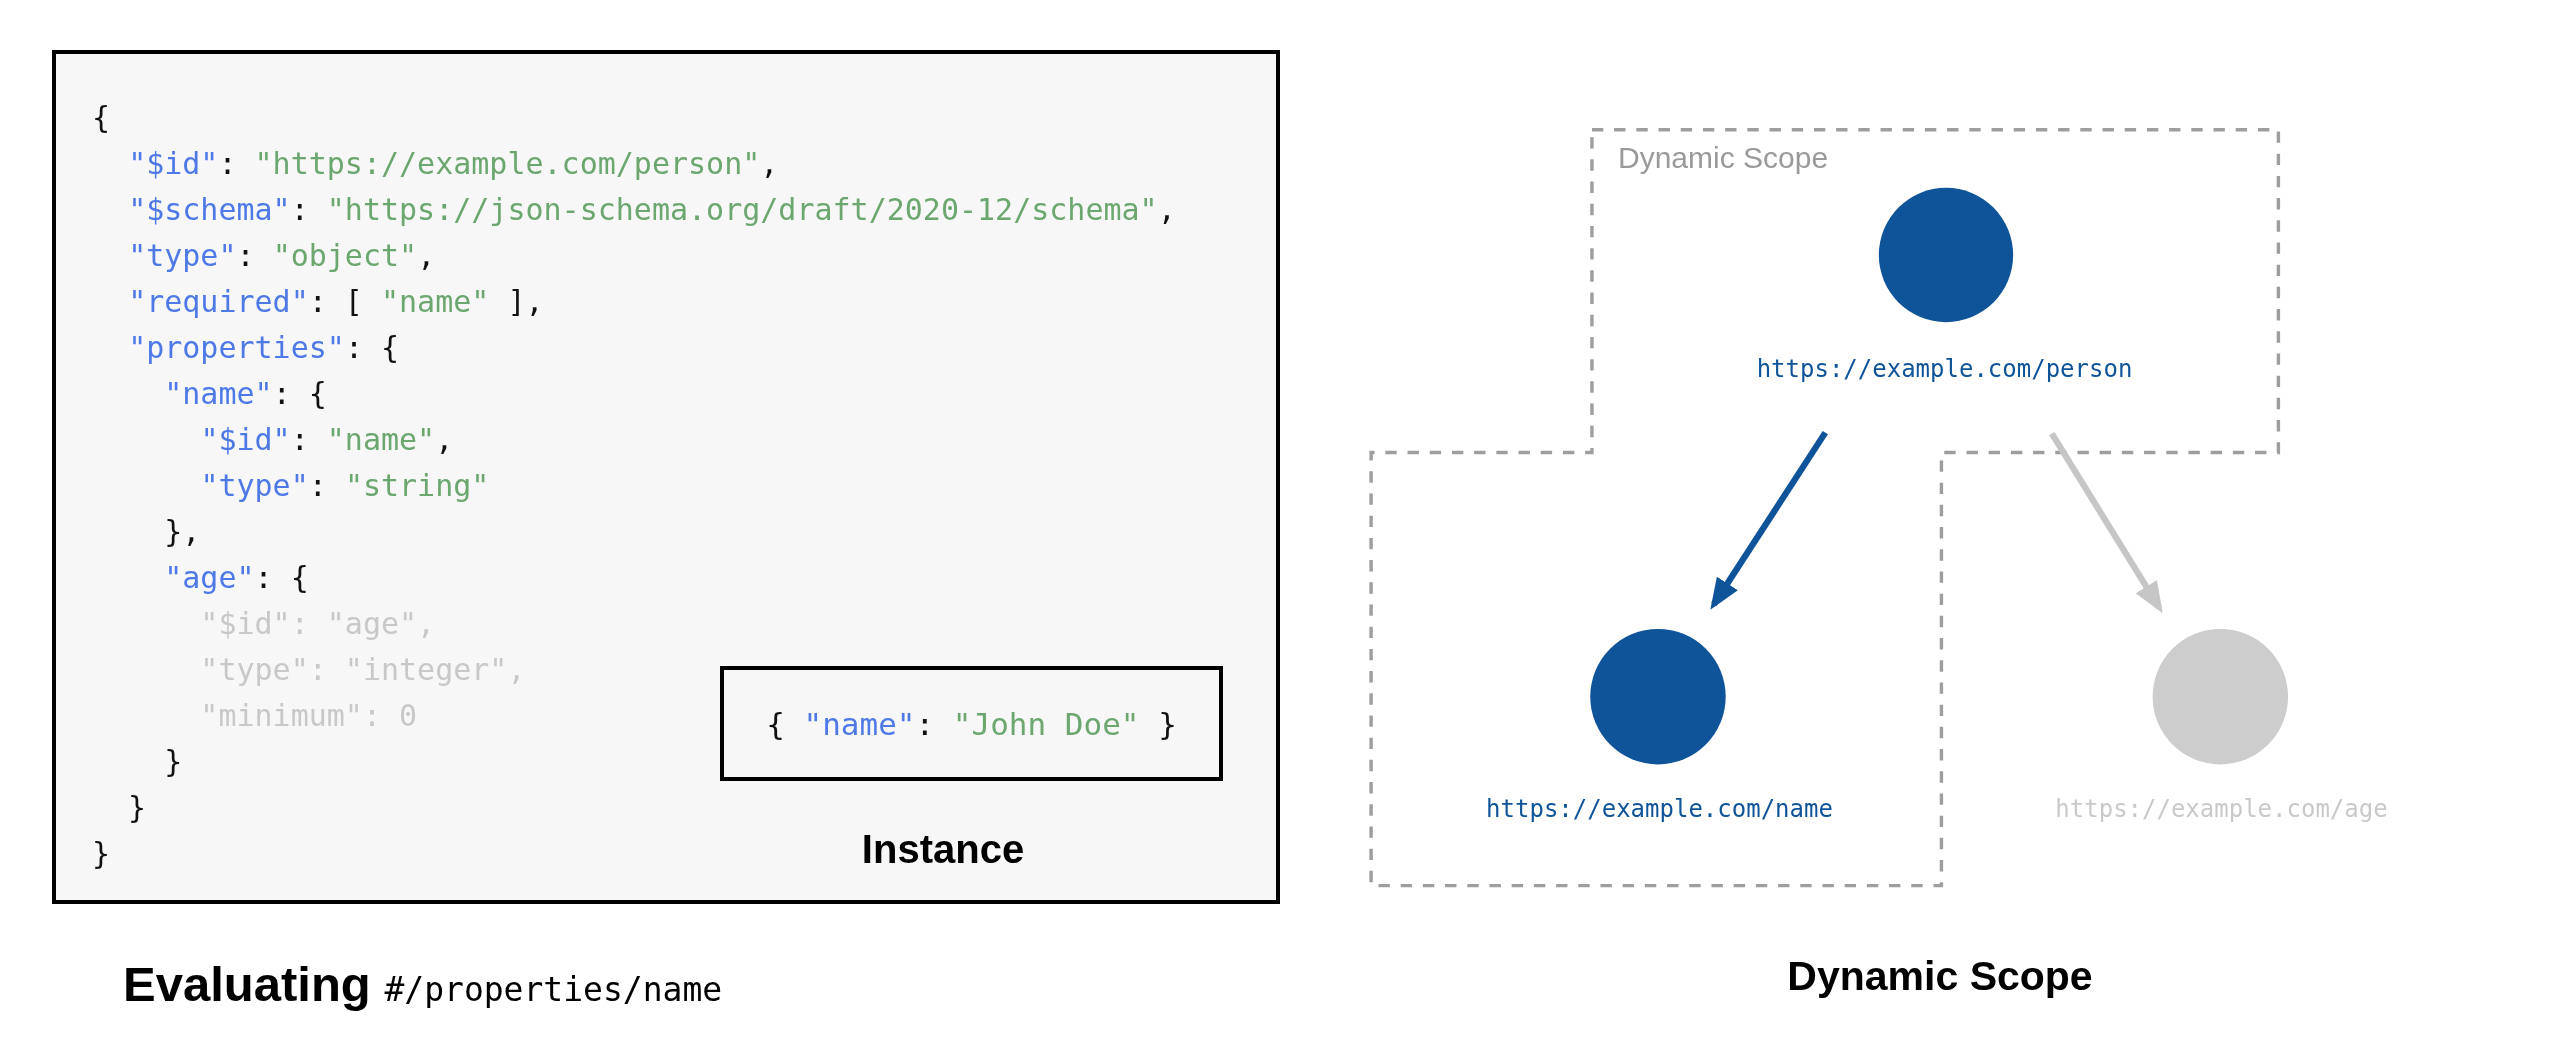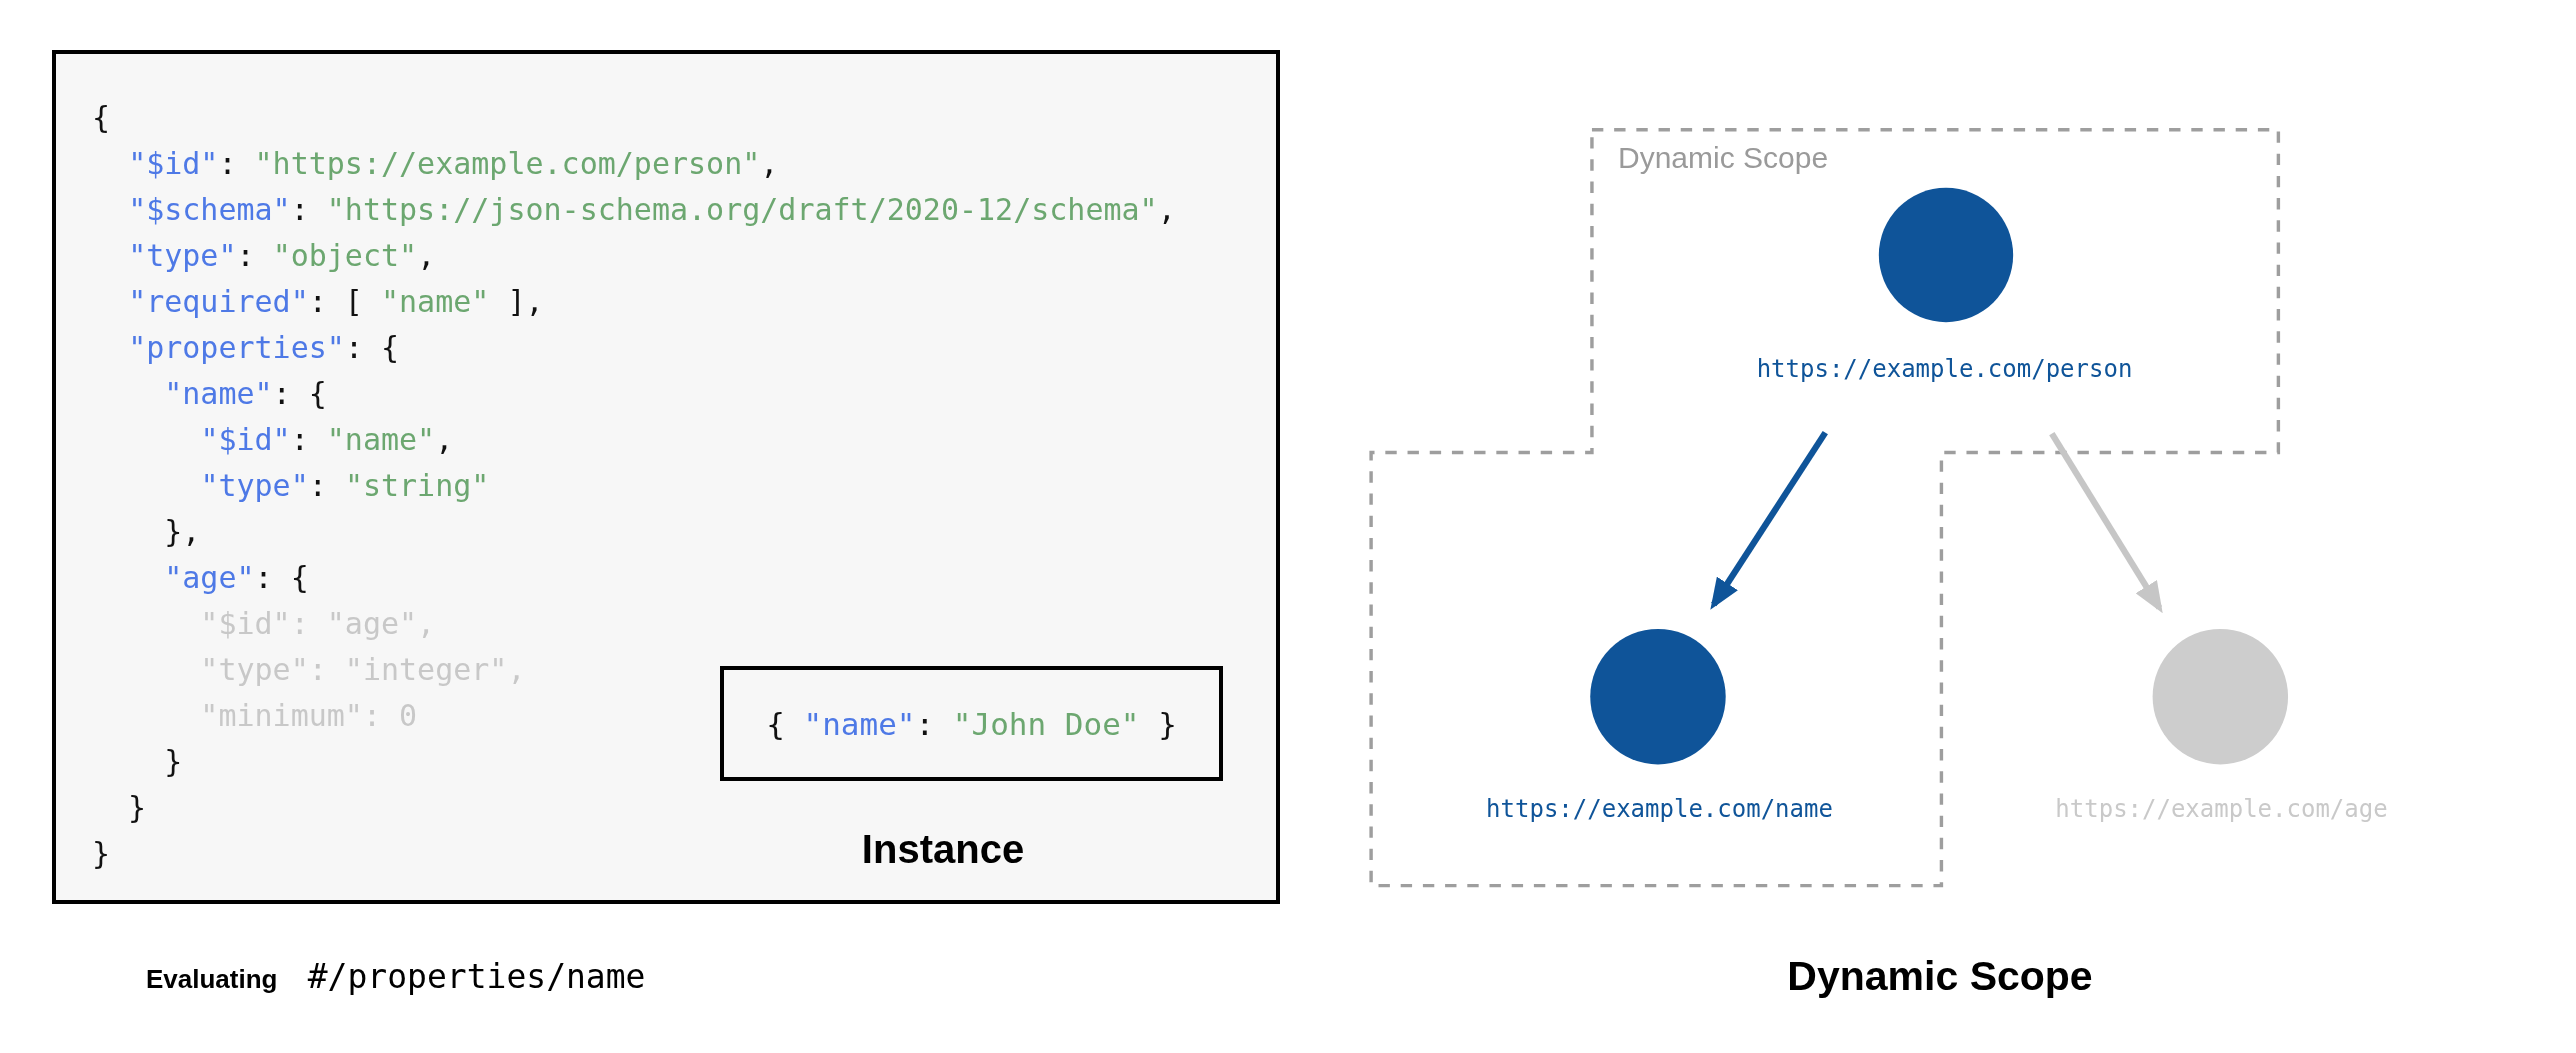--- a/index.html
+++ b/index.html
@@ -18,21 +18,21 @@
 
   #instance-box{position:absolute;left:664px;top:612px;width:503px;height:115px;
                 box-sizing:border-box;border:4.6px solid #000;
                 display:flex;align-items:center;justify-content:center;}
   #instance-code{font-size:31px;white-space:pre;}
 
   #instance-label{position:absolute;left:716px;top:753px;width:342px;text-align:center;
                   font-size:40px;font-weight:bold;color:#000;margin-top:20px;}
 
   #caption-left{position:absolute;left:123px;top:960px;white-space:nowrap;color:#000;}
-  #caption-left .cap-bold{font-size:26px;font-weight:bold;line-height:1;margin-left:23px;}
+  #caption-left .cap-bold{font-size:49px;font-weight:bold;line-height:1;}
   #caption-left .cap-mono{font-size:33px;line-height:1;}
 
   
   #diagram-svg{position:absolute;left:0;top:0;width:2576px;height:1053px;}
   #scope-label{position:absolute;left:1618px;top:141px;font-size:30px;color:var(--label-gray);}
   .node-url{position:absolute;width:683px;text-align:center;font-size:24px;line-height:1;white-space:nowrap;}
   #person-url{left:1603px;top:357px;color:var(--deep-blue);}
   #name-url{left:1318px;top:797px;color:var(--deep-blue);}
   #age-url{left:1880px;top:797px;color:var(--inactive-gray-text);}
   #caption-right{position:absolute;left:1769px;top:953px;width:342px;text-align:center;

